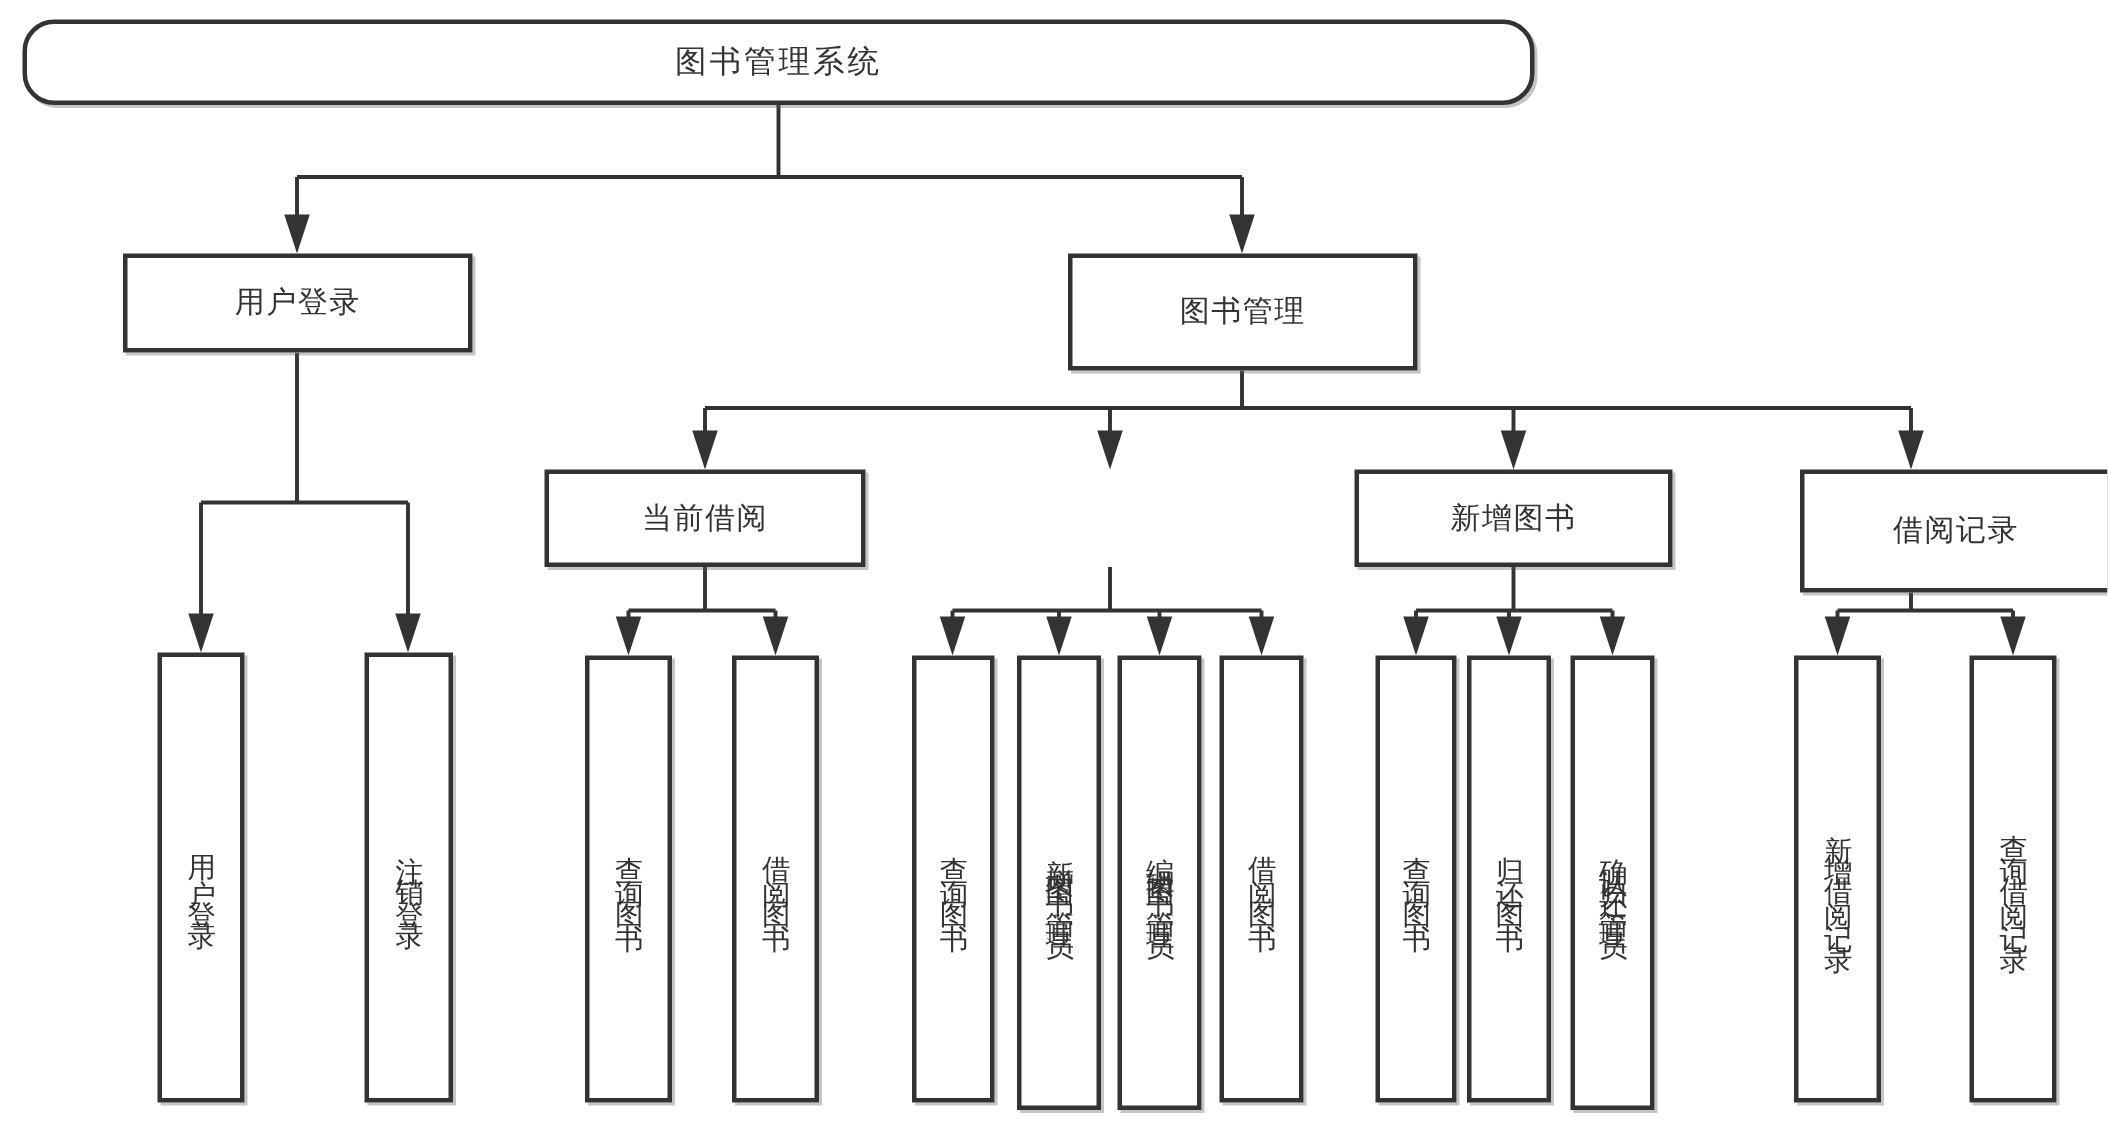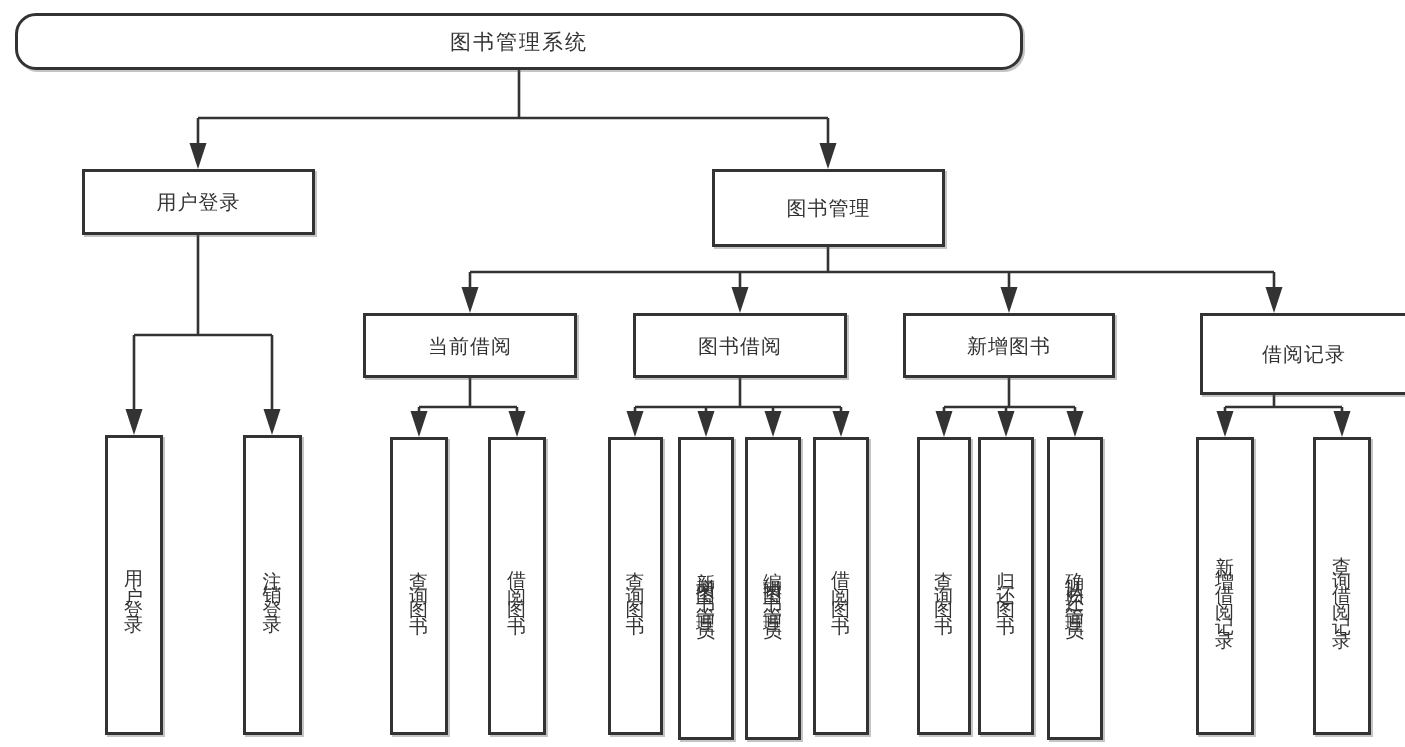--- a/index.html
+++ b/index.html
@@ -107,23 +107,20 @@
   <div class="node h" style="left:82px; top:169px; width:233px; height:66px;">
     <span>用户登录</span>
   </div>
   <div class="node h" style="left:712px; top:169px; width:233px; height:78px;">
     <span>图书管理</span>
   </div>
 
   <div class="node h" style="left:363px; top:313px; width:214px; height:65px;">
     <span>当前借阅</span>
   </div>
-  <div class="node h" style="left:633px; top:313px; width:214px; height:65px;">
-    <span>图书借阅</span>
-  </div>
   <div class="node h" style="left:903px; top:313px; width:212px; height:65px;">
     <span>新增图书</span>
   </div>
   <div class="node h" style="left:1200px; top:313px; width:208px; height:82px;">
     <span>借阅记录</span>
   </div>
 
   <div class="node v" style="left:105px; top:435px; width:58px; height:300px;">
     <span>用户登录</span>
   </div>

